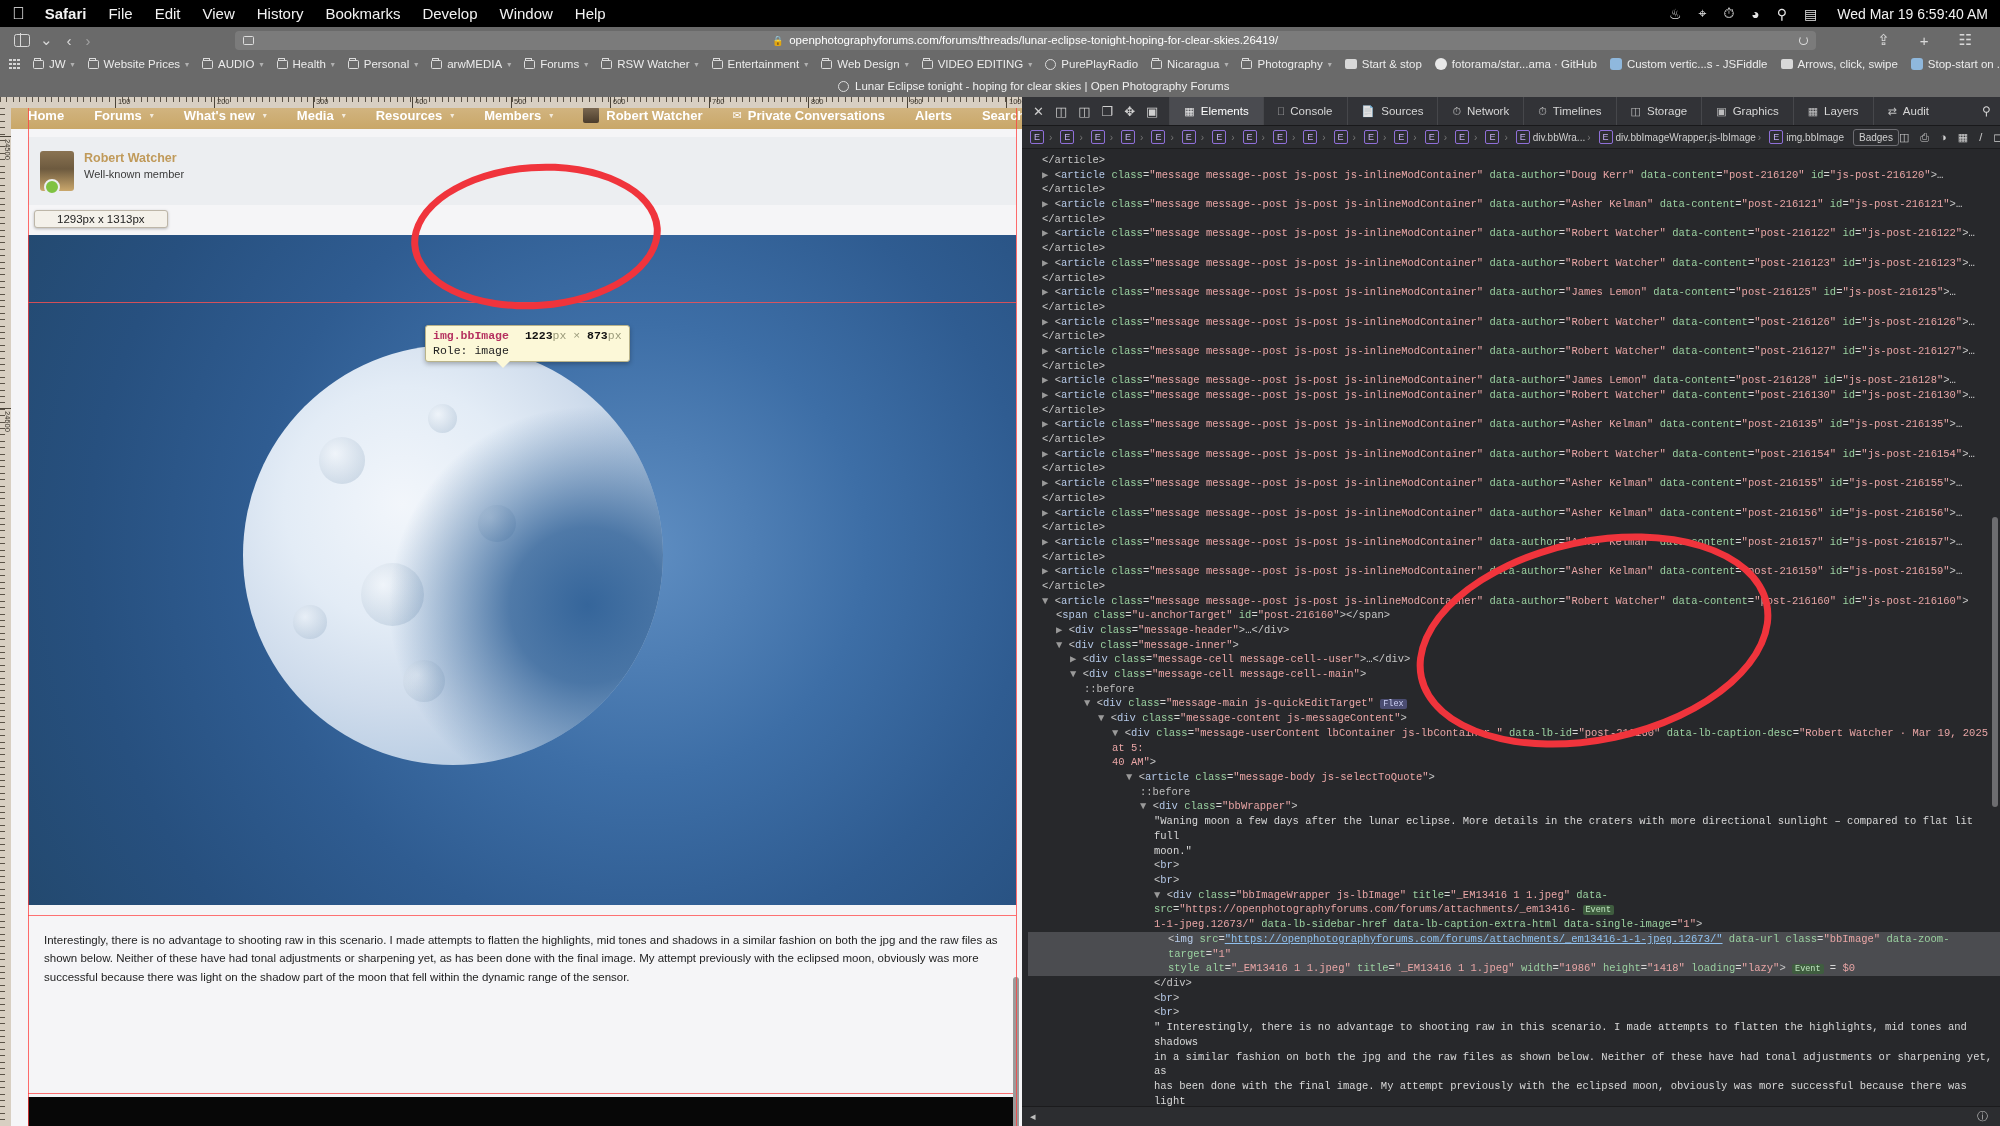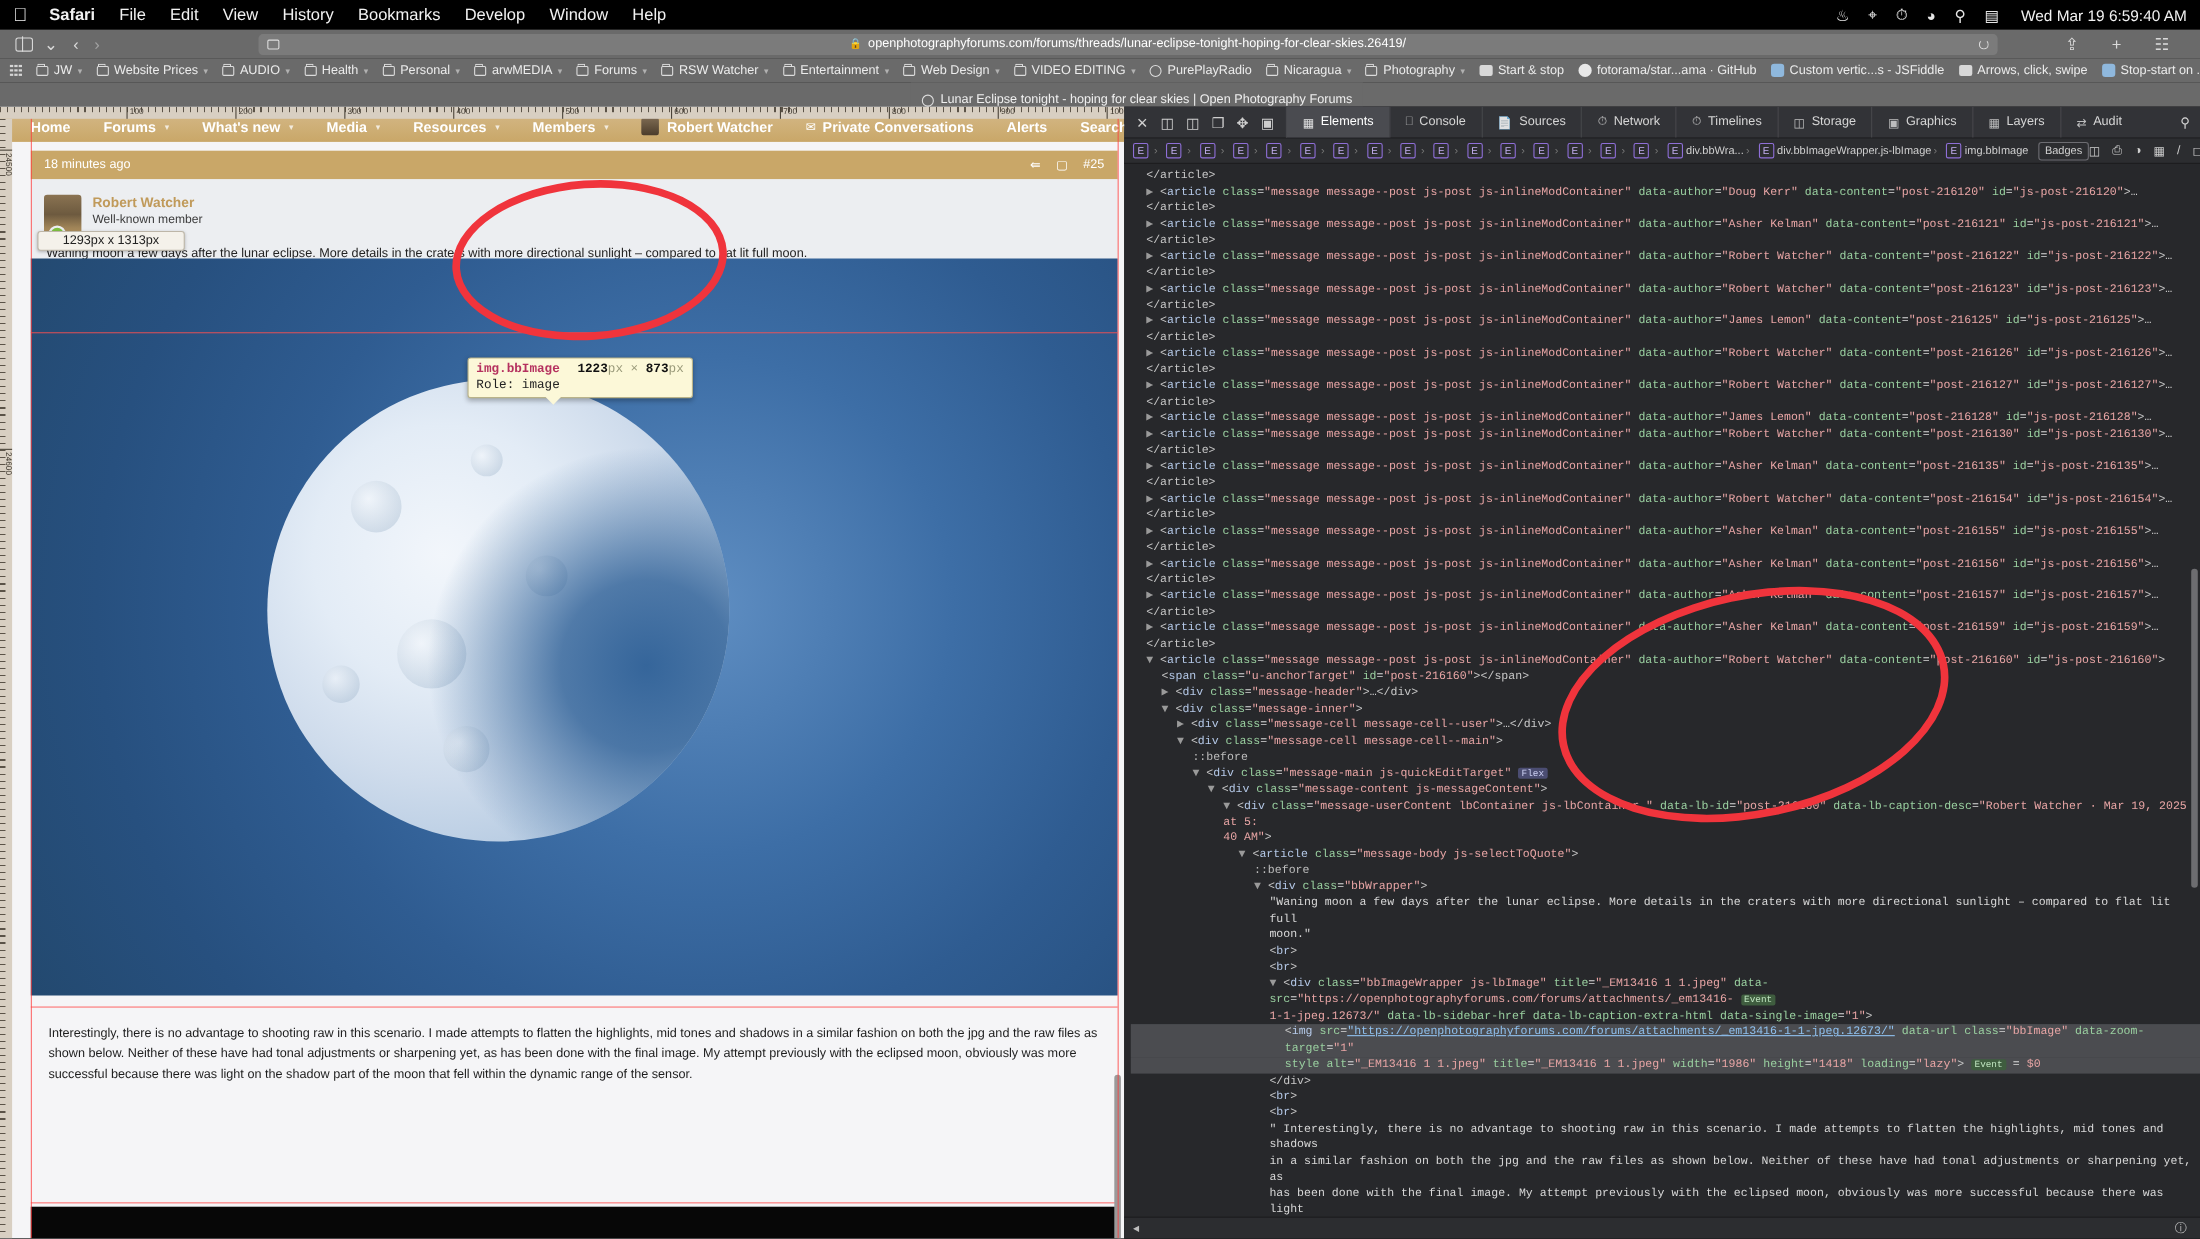--- a/index.html
+++ b/index.html
@@ -91,21 +91,21 @@
     gap: 1.6px; margin-right: 13px;
   }
   .bm-grid i { background: #d5d5d5; display: block; }
 
   
   .tabbar {
     position: absolute; top: 75px; left: 0; width: 2000px; height: 22px;
     background: #6a6a6a;
   }
   .tab {
-    position: absolute; left: 828px; top: 0; height: 22px; display: flex; align-items: flex-end;
+    position: absolute; left: 828px; top: 0; height: 22px; display: flex; align-items: center;
     color: #f0f0f0; font-size: 11.5px; padding: 0 10px; background: #6a6a6a;
   }
   .tab .favicon {
     width: 11px; height: 11px; border-radius: 50%; border: 1.6px solid #ddd;
     margin-right: 6px; flex: none;
   }
 
   
   .page {
     position: absolute; top: 97px; left: 0; width: 1022px; height: 1029px;
@@ -512,42 +512,31 @@
         <span class="fnitem">
             <span>Alerts</span>
           </span>
         <span class="fnitem">
             <span>Search</span>
           </span>
       </span>
     </div>
 
     <div class="postwrap">
-      <div class="post-head">
-        <span>18 minutes ago</span>
-        <span class="right">
-          <span>⇚</span>
-          <span>▢</span>
-          <span>#25</span>
-        </span>
-      </div>
       <div class="post-body">
         <div class="post-user">
           <div class="avatar"></div>
           <div>
             <div class="uname">Robert Watcher</div>
             <div class="utitle">Well-known member</div>
           </div>
         </div>
       </div>
     </div>
 
-    <div class="msgblock">
-      <div class="post-text">Waning moon a few days after the lunar eclipse. More details in the craters with more directional sunlight – compared to flat lit full moon.</div>
-    </div>
 
     <div class="bigimage">
       <div class="moon">
         <div class="crater" style="left:18%;top:22%;width:11%;height:11%;"></div>
         <div class="crater" style="left:44%;top:14%;width:7%;height:7%;"></div>
         <div class="crater" style="left:28%;top:52%;width:15%;height:15%;"></div>
         <div class="crater" style="left:56%;top:38%;width:9%;height:9%;"></div>
         <div class="crater" style="left:12%;top:62%;width:8%;height:8%;"></div>
         <div class="crater" style="left:38%;top:75%;width:10%;height:10%;"></div>
       </div>

